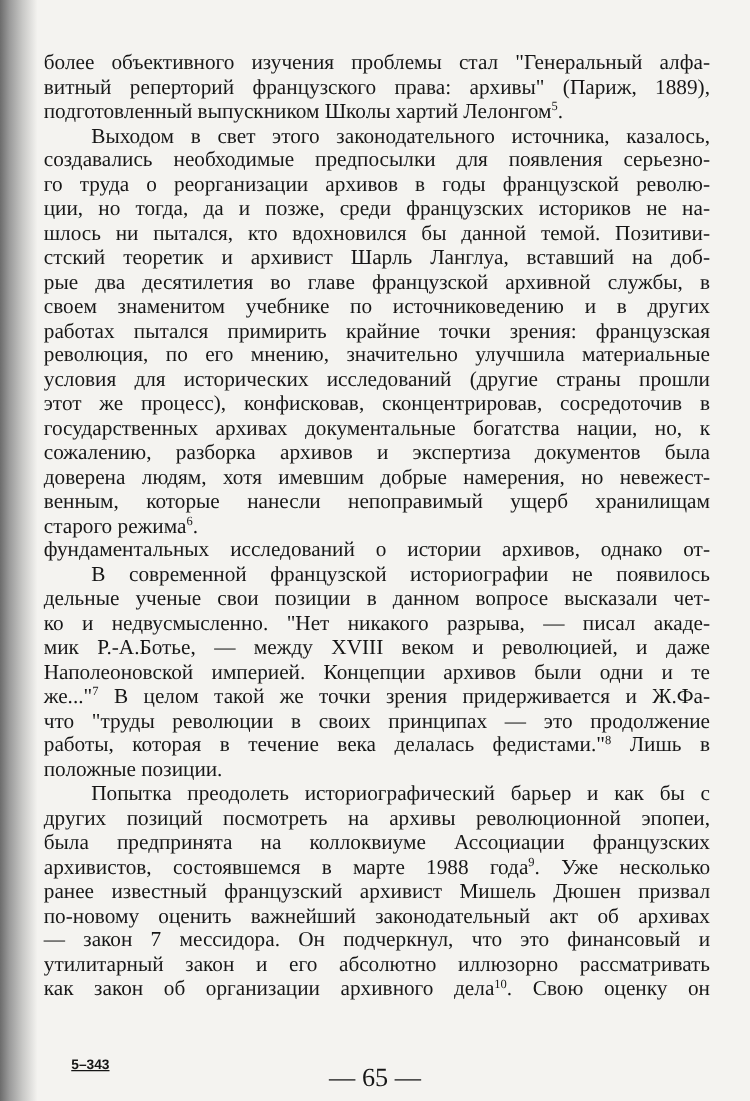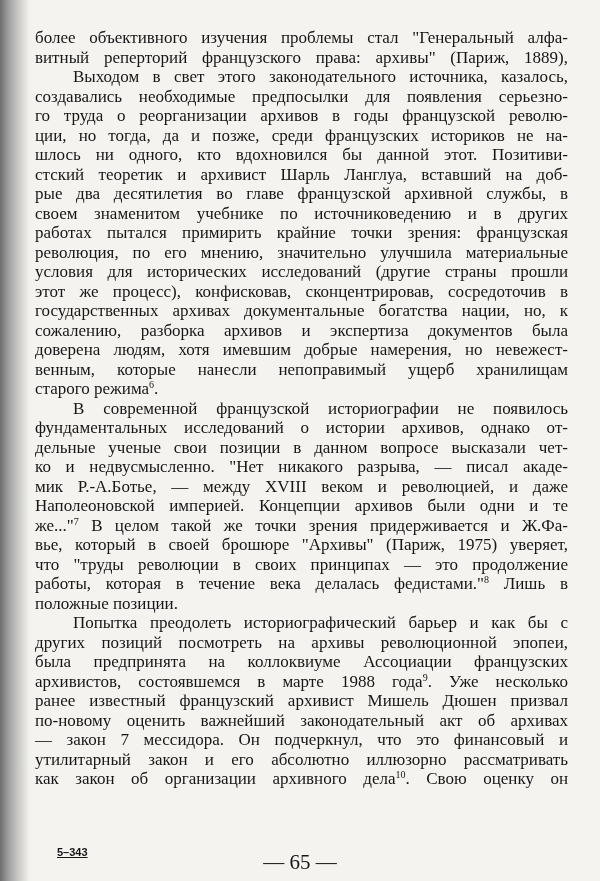--- a/index.html
+++ b/index.html
@@ -8,21 +8,21 @@
     background: #f4f3f0;
     position: relative;
     font-family: "Liberation Serif", "DejaVu Serif", serif;
     color: #161616;
   }
   .binding-shadow {
     position: absolute; left: 0; top: 0; bottom: 0; width: 30px;
     background: linear-gradient(to right, #6c6c6c 0%, #9a9a9a 25%, #c8c8c6 60%, #f4f3f0 100%);
   }
   .page {
-    position: absolute; left: 35px; top: 28px; width: 533px;
+    position: absolute; left: 35px; top: 40px; width: 533px;
   }
   .para {
     margin: 0;
     font-size: 17px;
     line-height: 19.5px;
     text-align: justify;
     text-indent: 38px;
     hyphens: manual;
   }
   .para.first { text-indent: 0; }
@@ -43,49 +43,49 @@
 </style>
 </head>
 <body>
 
 <div class="binding-shadow"></div>
 
 <div class="page" id="page">
     <p class="para first">
       <span class="line"><span>более объективного изучения проблемы стал "Генеральный алфа-</span></span>
       <span class="line"><span>витный реперторий французского права: архивы" (Париж, 1889),</span></span>
+      <span class="line last"><span>подготовленный выпускником Школы хартий Лелонгом</span><sup>5</sup><span style="white-space: pre;">.</span></span>
     </p>
     <p class="para">
       <span class="line indent"><span>Выходом в свет этого законодательного источника, казалось,</span></span>
       <span class="line"><span>создавались необходимые предпосылки для появления серьезно-</span></span>
       <span class="line"><span>го труда о реорганизации архивов в годы французской револю-</span></span>
       <span class="line"><span>ции, но тогда, да и позже, среди французских историков не на-</span></span>
-      <span class="line"><span>шлось ни одного, кто вдохновился бы данной этот. Позитиви-</span></span>
+      <span class="line"><span>шлось ни пытался, кто вдохновился бы данной темой. Позитиви-</span></span>
       <span class="line"><span>стский теоретик и архивист Шарль Ланглуа, вставший на доб-</span></span>
       <span class="line"><span>рые два десятилетия во главе французской архивной службы, в</span></span>
       <span class="line"><span>своем знаменитом учебнике по источниковедению и в других</span></span>
       <span class="line"><span>работах пытался примирить крайние точки зрения: французская</span></span>
       <span class="line"><span>революция, по его мнению, значительно улучшила материальные</span></span>
       <span class="line"><span>условия для исторических исследований (другие страны прошли</span></span>
       <span class="line"><span>этот же процесс), конфисковав, сконцентрировав, сосредоточив в</span></span>
       <span class="line"><span>государственных архивах документальные богатства нации, но, к</span></span>
       <span class="line"><span>сожалению, разборка архивов и экспертиза документов была</span></span>
       <span class="line"><span>доверена людям, хотя имевшим добрые намерения, но невежест-</span></span>
       <span class="line"><span>венным, которые нанесли непоправимый ущерб хранилищам</span></span>
       <span class="line last"><span>старого режима</span><sup>6</sup><span style="white-space: pre;">.</span></span>
     </p>
     <p class="para">
+      <span class="line"><span>фундаментальных исследований о истории архивов, однако от-</span></span>
       <span class="line indent"><span>В современной французской историографии не появилось</span></span>
-      <span class="line"><span>фундаментальных исследований о истории архивов, однако от-</span></span>
       <span class="line"><span>дельные ученые свои позиции в данном вопросе высказали чет-</span></span>
       <span class="line"><span>ко и недвусмысленно. "Нет никакого разрыва, — писал акаде-</span></span>
       <span class="line"><span>мик Р.-А.Ботье, — между XVIII веком и революцией, и даже</span></span>
       <span class="line"><span>Наполеоновской империей. Концепции архивов были одни и те</span></span>
       <span class="line"><span>же..."</span><sup>7</sup><span style="white-space: pre;"> В целом такой же точки зрения придерживается и Ж.Фа-</span></span>
-      <span class="line"><span>вье, который в своей брошюре "Архивы" (Париж, 1975) уверяет,</span></span>
       <span class="line"><span>что "труды революции в своих принципах — это продолжение</span></span>
       <span class="line"><span>работы, которая в течение века делалась федистами."</span><sup>8</sup><span style="white-space: pre;"> Лишь в</span></span>
       <span class="line last"><span>положные позиции.</span></span>
     </p>
     <p class="para">
       <span class="line indent"><span>Попытка преодолеть историографический барьер и как бы с</span></span>
       <span class="line"><span>других позиций посмотреть на архивы революционной эпопеи,</span></span>
       <span class="line"><span>была предпринята на коллоквиуме Ассоциации французских</span></span>
       <span class="line"><span>архивистов, состоявшемся в марте 1988 года</span><sup>9</sup><span style="white-space: pre;">. Уже несколько</span></span>
       <span class="line"><span>ранее известный французский архивист Мишель Дюшен призвал</span></span>

